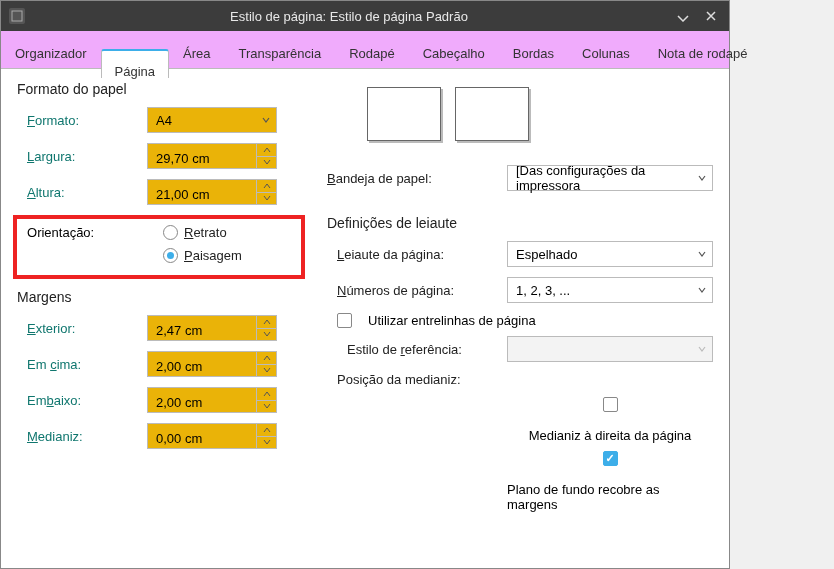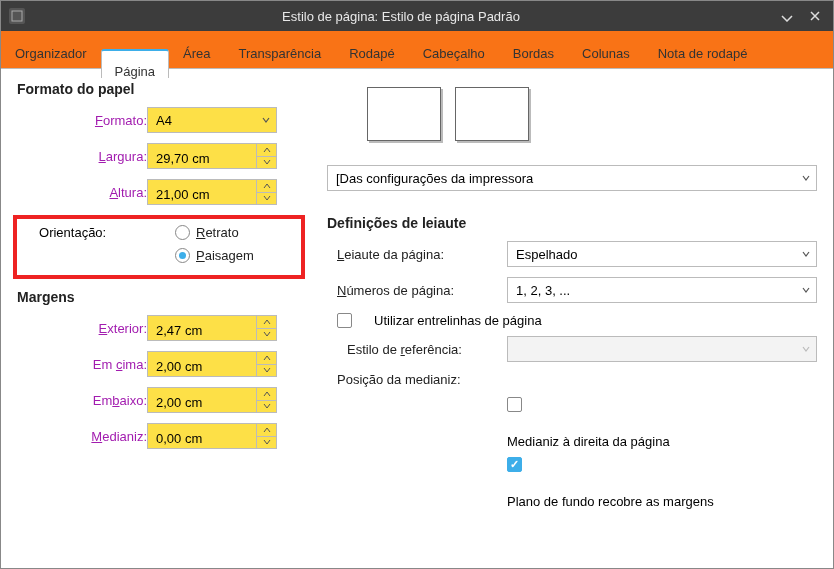--- a/index.html
+++ b/index.html
@@ -1,55 +1,55 @@
 <!DOCTYPE html>
 <html><head>
 <meta charset="utf-8">
 <style>
 * { box-sizing: border-box; margin: 0; padding: 0; font-family: "Segoe UI", "Liberation Sans", sans-serif; font-size: 13px; }
 body { background: #f0f0f0; width: 834px; height: 569px; overflow: hidden; }
-.window { width: 834px; height: 569px; background: #f6f6f6; border: 1px solid #888; display: flex; flex-direction: column; }
+.window { width: 730px; height: 569px; background: #f6f6f6; border: 1px solid #888; display: flex; flex-direction: column; }
 .titlebar { height: 30px; background: #3c3c3c; color: #ddd; display: flex; align-items: center; padding: 0 8px; gap: 8px; }
 .titlebar .app-icon { width: 16px; height: 16px; background: #555; border-radius: 2px; display: flex; align-items: center; justify-content: center; }
 .titlebar .app-icon svg { width: 12px; height: 12px; }
 .titlebar .title { flex: 1; text-align: center; font-size: 13px; color: #e8e8e8; }
 .titlebar .winbtn { width: 20px; height: 20px; display: flex; align-items: center; justify-content: center; cursor: pointer; color: #ddd; }
 .titlebar .winbtn svg { width: 12px; height: 12px; }
-.tabs { display: flex; border-bottom: 1px solid #bbb; background: #f97316; height: 38px; padding-top: 8px; gap: 0; }
+.tabs { display: flex; border-bottom: 1px solid #bbb; background: #f0abfc; height: 38px; padding-top: 8px; gap: 0; }
 .tab { padding: 6px 13px 8px; cursor: pointer; color: #333; border: 1px solid transparent; border-bottom: none; border-top-left-radius: 3px; border-top-right-radius: 3px; white-space: nowrap; font-size: 13px; }
 .tab.active { background: #fff; border-color: #bbb; border-top: 2px solid #3daee9; padding-top: 13px; position: relative; top: 10px; }
 .content { flex: 1; background: #fff; padding: 12px 16px 0 16px; display: flex; gap: 30px; }
 .left-col { width: 280px; }
 .right-col { flex: 1; }
-.section-title { font-weight: 700; font-size: 14px; color: #222; margin-bottom: 10px; }
+.section-title { font-weight: 400; font-size: 14px; color: #222; margin-bottom: 10px; }
 .row { display: flex; align-items: center; margin-bottom: 10px; }
-.row .label { width: 130px; padding-left: 10px; color: #a21caf; text-align: right; }
+.row .label { width: 130px; padding-left: 10px; color: #0f766e; }
 .row .label .ul { text-decoration: underline; }
-.select, .spin { height: 26px; border: 1px solid #bbb; background: #fde047; display: flex; align-items: center; width: 130px; position: relative; }
+.select, .spin { height: 26px; border: 1px solid #bbb; background: #eab308; display: flex; align-items: center; width: 130px; position: relative; }
 .select { padding: 0 22px 0 8px; }
 .select .caret { position: absolute; right: 6px; top: 50%; transform: translateY(-50%); }
 .spin { padding: 4px 22px 0 8px; }
 .spin .step { position: absolute; right: 0; top: 0; bottom: 0; width: 20px; border-left: 1px solid #bbb; display: flex; flex-direction: column; }
 .spin .step div { flex: 1; display: flex; align-items: center; justify-content: center; cursor: pointer; }
 .spin .step div:first-child { border-bottom: 1px solid #bbb; }
-.radio-row { display: flex; align-items: center; padding-left: 22px; margin-bottom: 8px; gap: 6px; }
+.radio-row { display: flex; align-items: center; padding-left: 10px; margin-bottom: 8px; gap: 6px; }
 .radio-row .label-col { width: 130px; padding-left: 0; }
 .radio { width: 15px; height: 15px; border: 1px solid #888; border-radius: 50%; background: #fff; display: flex; align-items: center; justify-content: center; cursor: pointer; flex-shrink: 0; }
 .radio.checked::after { content: ""; width: 7px; height: 7px; border-radius: 50%; background: #3daee9; }
 .radio-label { cursor: pointer; color: #222; }
 .radio-label .ul { text-decoration: underline; }
 .highlight-box { border: 4px solid #e22; padding: 6px 0 4px 0; margin: 0 0 10px -4px; width: 292px; }
 .prev { display: flex; gap: 14px; margin: 6px 0 24px 40px; }
 .page { width: 74px; height: 54px; border: 1px solid #666; background: #fff; box-shadow: 2px 2px 0 #bbb; }
 .row-r { display: flex; align-items: center; margin-bottom: 10px; }
 .row-r .label-r { width: 180px; color: #222; }
 .row-r .label-r .ul { text-decoration: underline; }
 .select-wide { height: 26px; border: 1px solid #bbb; background: #fff; display: flex; align-items: center; flex: 1; padding: 0 14px 0 8px; position: relative; }
 .select-wide .caret { position: absolute; right: 6px; top: 50%; transform: translateY(-50%); }
-.cb-row { display: flex; align-items: flex-start; margin-bottom: 8px; gap: 22px; }
+.cb-row { display: flex; align-items: center; margin-bottom: 8px; gap: 16px; }
 .cb-row.indent { margin-left: 180px; flex-direction: column; }
 .checkbox { width: 15px; height: 15px; border: 1px solid #888; border-radius: 2px; background: #fff; display: flex; align-items: center; justify-content: center; cursor: pointer; flex-shrink: 0; }
 .checkbox.checked { background: #3daee9; border-color: #3daee9; }
 .checkbox.checked::after { content: "✓"; color: #fff; font-size: 11px; font-weight: bold; }
 .disabled { color: #aaa; }
 .select-wide.disabled-bg { background: #f3f3f3; }
 svg.caret { width: 8px; height: 8px; }
 svg.upd { width: 8px; height: 6px; }
 </style>
 </head>
@@ -232,20 +232,21 @@
       </div>
     </div>
 
     <div class="right-col">
       <div class="prev">
         <div class="page"></div>
         <div class="page"></div>
       </div>
 
       <div class="row-r" style="margin-bottom:24px;">
+        <div class="label-r"><span class="ul">B</span>andeja de papel:</div>
         <div class="select-wide">
           <span>[Das configurações da impressora</span>
           <svg class="caret" viewBox="0 0 8 8">
               <path d="M1 2 L4 6 L7 2" fill="none" stroke="#555" stroke-width="1.2"></path>
             </svg>
         </div>
       </div>
 
       <div class="section-title">Definições de leiaute</div>
 

